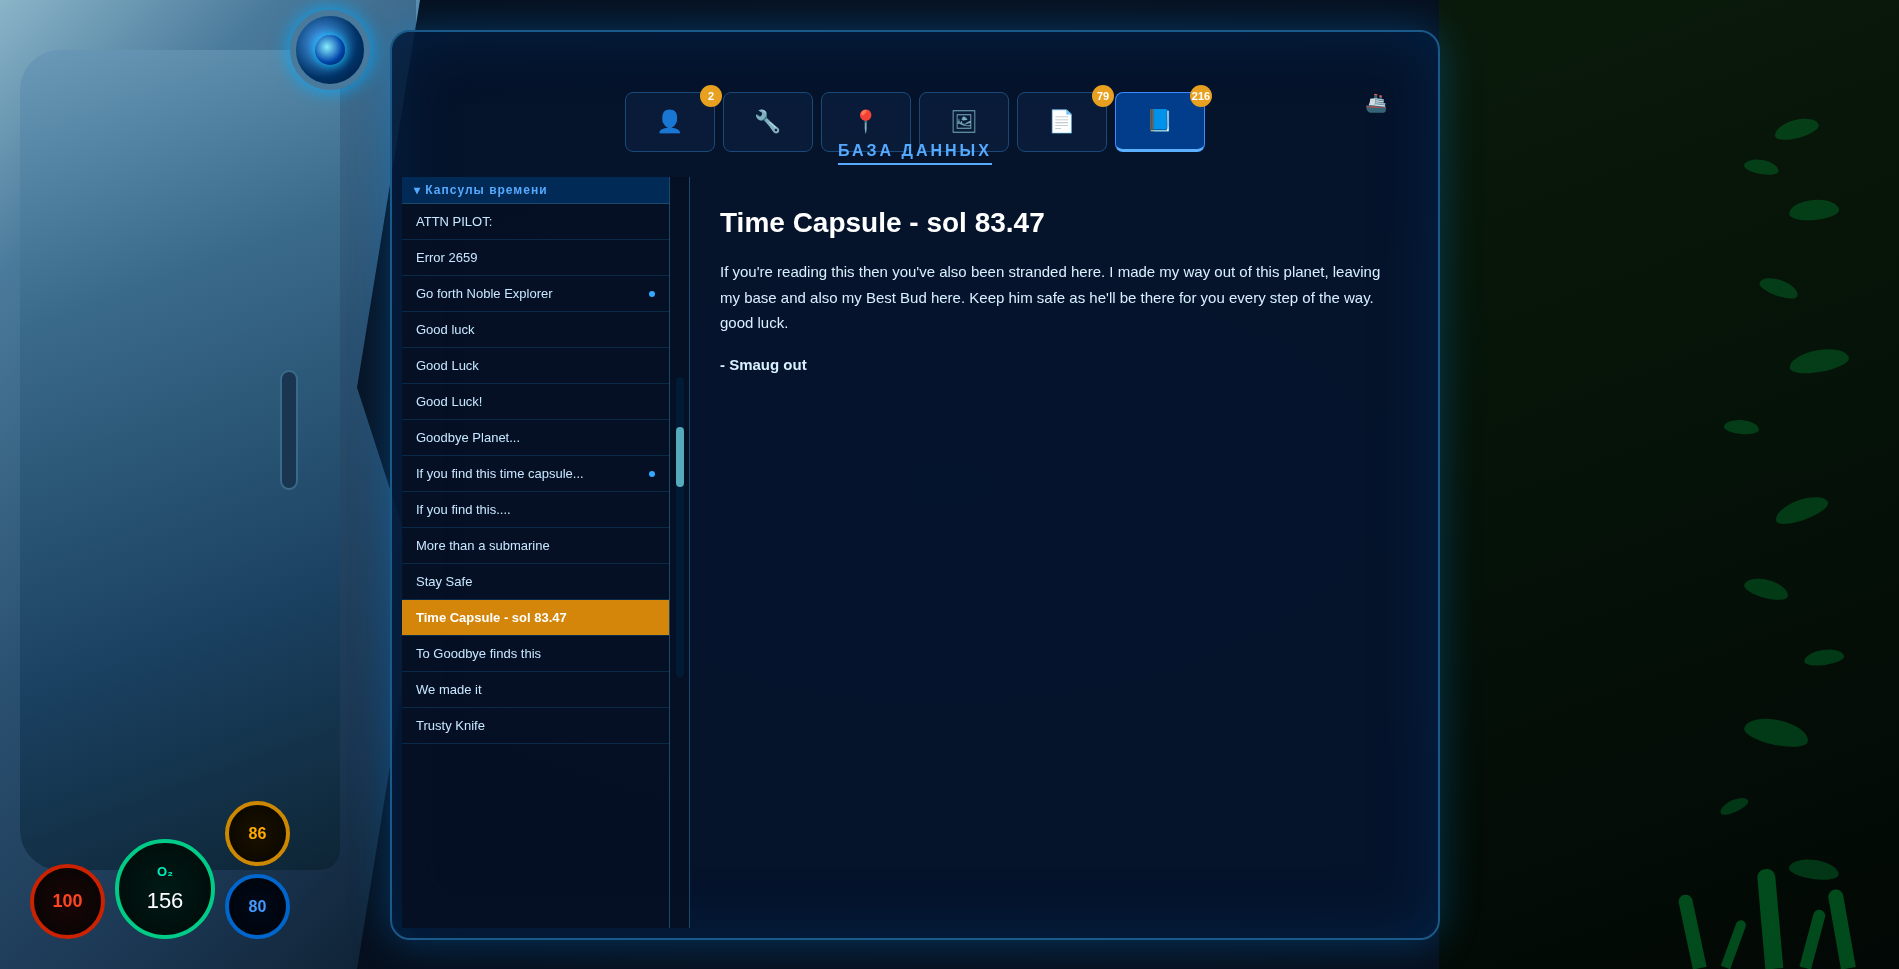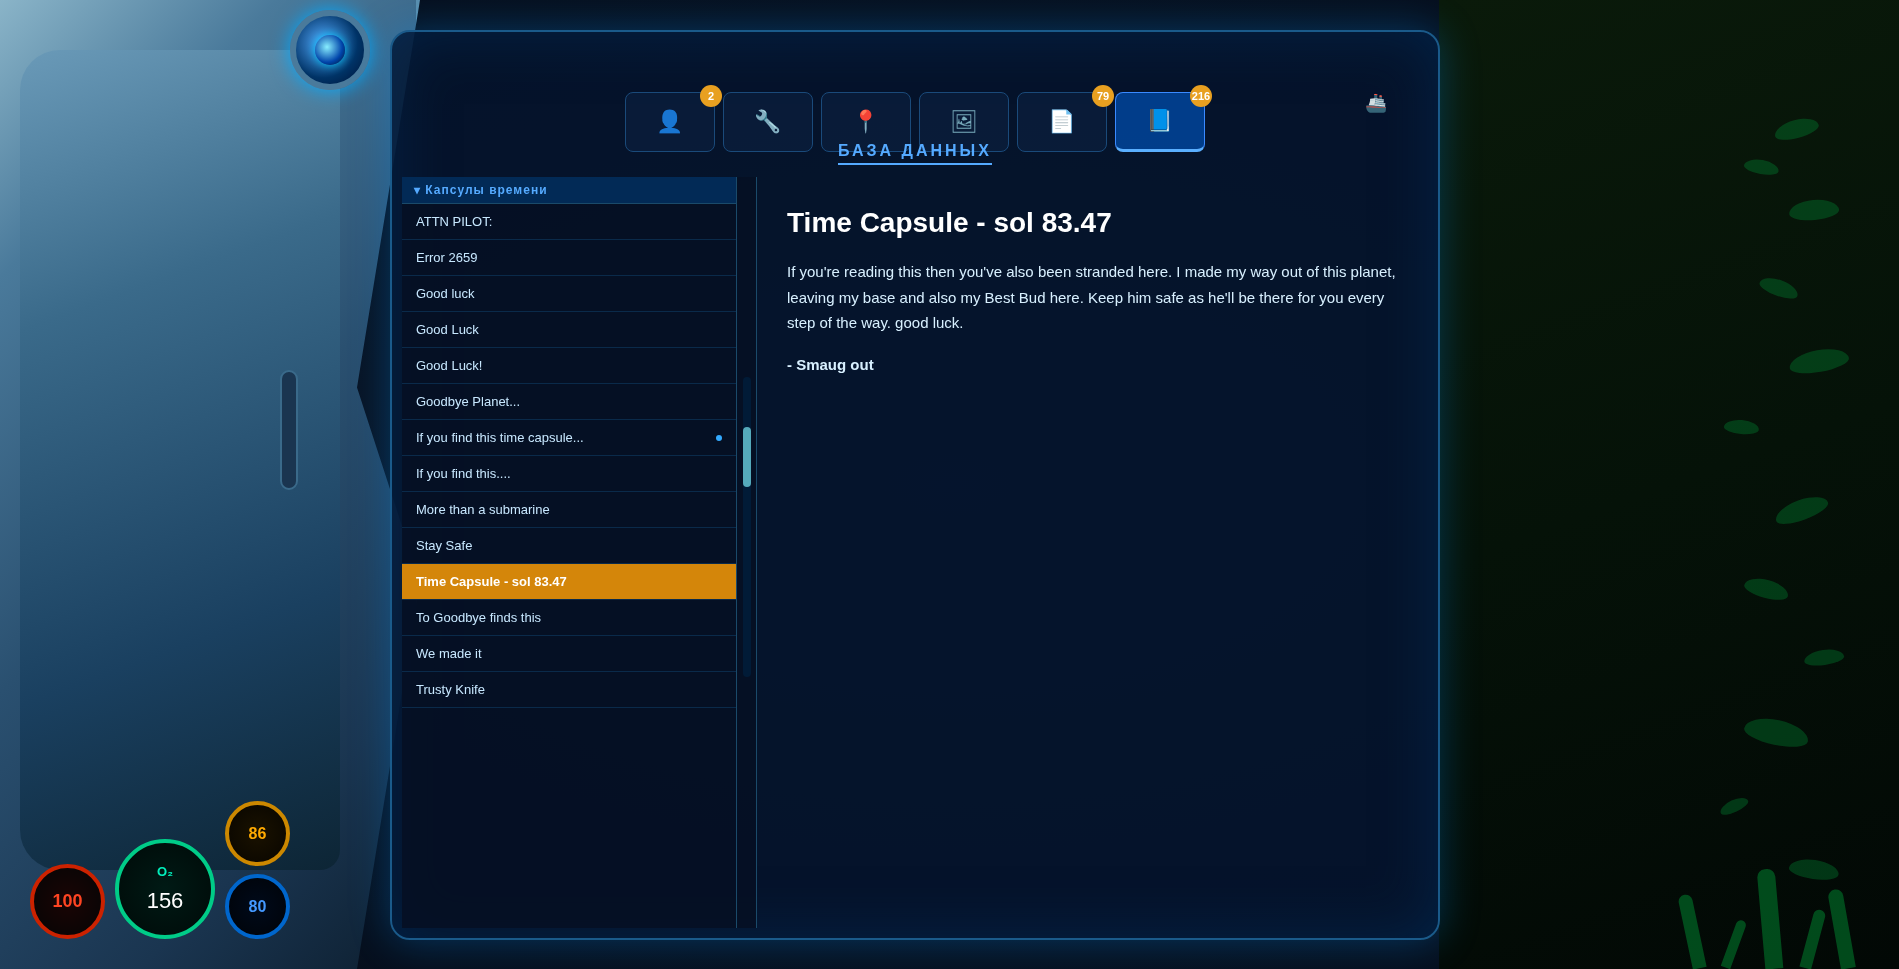--- a/index.html
+++ b/index.html
@@ -166,21 +166,21 @@
       top: 145px;
       left: 10px;
       right: 10px;
       bottom: 10px;
       display: flex;
       gap: 0;
     }
 
     
     .list-panel {
-      width: 335px;
+      width: 268px;
       background: rgba(5, 15, 35, 0.9);
       border-right: 1px solid #1a4a6a;
       overflow: hidden;
       display: flex;
       flex-direction: column;
     }
 
     .list-category {
       background: rgba(0, 60, 120, 0.6);
       color: #5af;
@@ -453,20 +453,24 @@
     <div class="list-panel">
       <div class="list-category">▾ Капсулы времени</div>
 
       <div class="list-item">
         <span>ATTN PILOT:</span>
       </div>
       <div class="list-item">
         <span>Error 2659</span>
       </div>
       <div class="list-item">
+        <span>Go forth Noble Explorer</span>
+        <div class="list-item-dot"></div>
+      </div>
+      <div class="list-item">
         <span>Good luck</span>
       </div>
       <div class="list-item">
         <span>Good Luck</span>
       </div>
       <div class="list-item">
         <span>Good Luck!</span>
       </div>
       <div class="list-item">
         <span>Goodbye Planet...</span>

